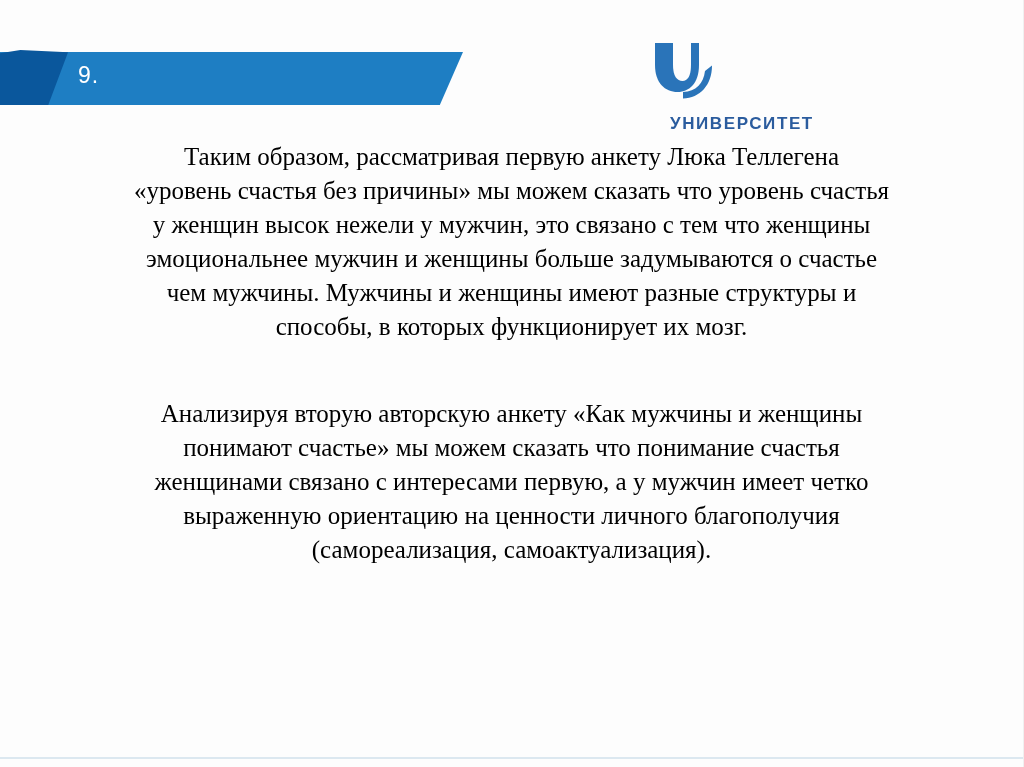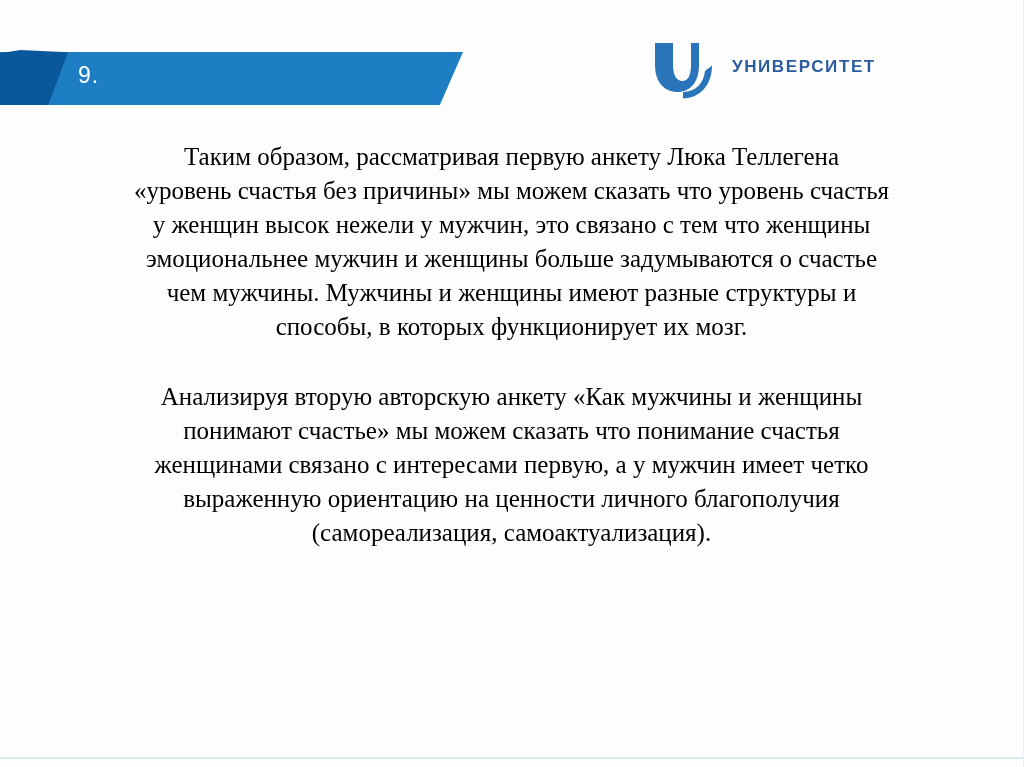--- a/index.html
+++ b/index.html
@@ -41,20 +41,21 @@
     left:78px; top:62px;
     color:#ffffff;
     font-size:23px;
     letter-spacing:1px;
   }
   .logo{
     position:absolute;
     left:654px; top:42px;
     display:flex;
     align-items:flex-start;
+    flex-direction:column;
   }
   .logo-mark{display:block;}
   .logo-shield{fill:var(--logo-blue);}
   .logo-cut{fill:var(--page-bg);}
   .logo-text{
     margin:14px 0 0 16px;
     color:var(--logo-text);
     font-weight:bold;
     font-size:17px;
     line-height:21px;
@@ -69,21 +70,21 @@
     color:var(--body-text);
     font-family:"Liberation Serif","DejaVu Serif",serif;
     font-size:25px;
     line-height:34px;
   }
   .body-text p{
     margin:0;
     white-space:pre-line;
   }
   .body-text p.gap-after{
-    margin-bottom:36px;
+    margin-bottom:53px;
   }
   .footer-line{
     position:absolute;
     left:0; right:0;
     top:757px;
     height:2px;
     background:var(--footer-line);
   }
 </style>
 </head>

